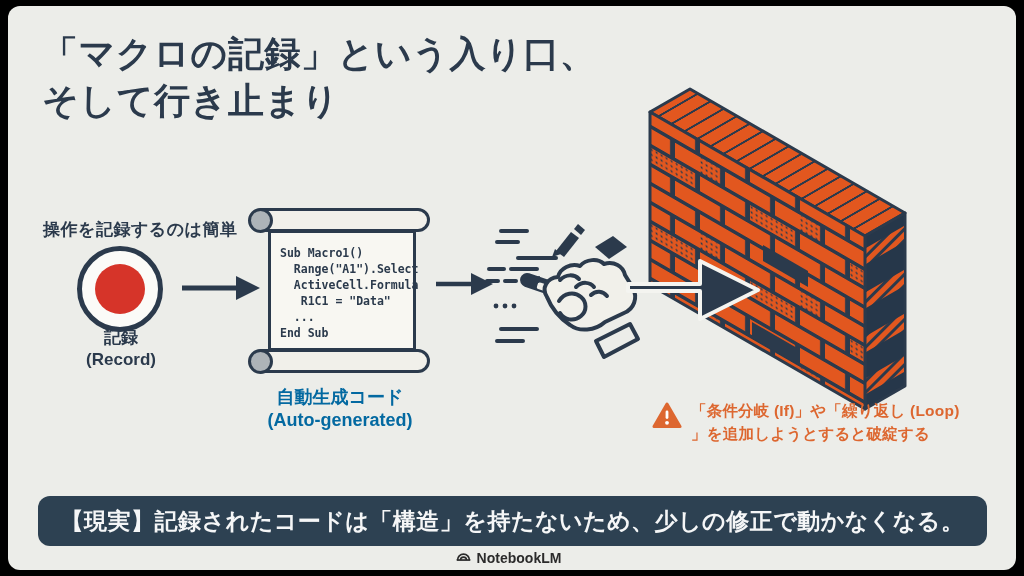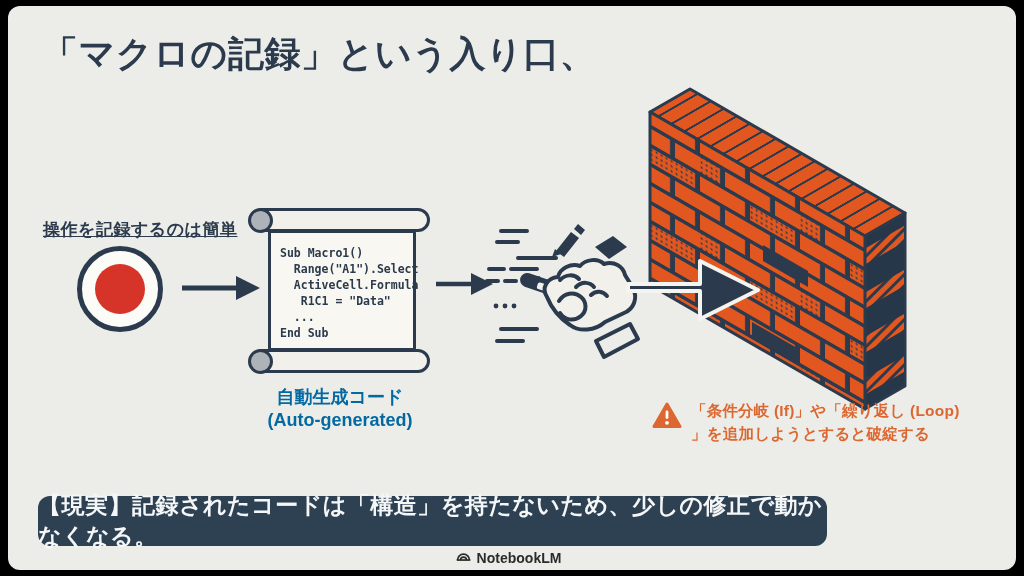--- a/index.html
+++ b/index.html
@@ -10,21 +10,21 @@
   .slide{
     position:absolute;left:8px;top:6px;width:1008px;height:564px;
     background:#ECEDE9;border-radius:12px;overflow:hidden;
   }
   .abs{position:absolute;}
   .title{
     left:34px;top:24px;width:920px;
     font-size:36px;font-weight:800;color:#2B3A4C;line-height:47px;letter-spacing:0.5px;
   }
   .record-caption{
-    left:35px;top:212px;font-size:17px;font-weight:700;color:#2B3A4C;letter-spacing:0.5px;text-decoration:underline;
+    left:35px;top:212px;font-size:17px;font-weight:700;color:#2B3A4C;letter-spacing:0.5px;
   }
   .record-button{
     left:69px;top:240px;width:76px;height:76px;border:5px solid #2B3A4C;border-radius:50%;
     background:#FBFBF8;display:flex;align-items:center;justify-content:center;
   }
   .record-dot{width:50px;height:50px;border-radius:50%;background:#D63429;}
   .record-label{
     left:43px;top:321px;width:140px;text-align:center;
     font-size:17px;font-weight:700;color:#2B3A4C;line-height:22px;
   }
@@ -51,21 +51,21 @@
     font-size:11.5px;line-height:16px;color:#2B3A4C;font-weight:700;
   }
   .code-line{white-space:pre;}
   .scroll-caption{
     left:230px;top:380px;width:204px;text-align:center;
     font-size:18px;font-weight:800;color:#0369a1;line-height:23px;
   }
   .warning{left:644px;top:394px;width:370px;display:flex;gap:9px;align-items:flex-start;}
   .warning-lines{font-size:15.5px;font-weight:700;color:#DD6730;line-height:22.5px;letter-spacing:0.2px;}
   .banner{
-    left:30px;top:490px;width:789px;height:50px;background:#2D4152;border-radius:12px;
+    left:30px;top:490px;width:949px;height:50px;background:#2D4152;border-radius:12px;
     color:#F5F6F7;font-size:23px;font-weight:700;letter-spacing:0.5px;
     display:flex;align-items:center;justify-content:center;
   }
   .watermark{
     left:0;top:543px;width:1000px;display:flex;justify-content:center;align-items:center;gap:5px;
     color:#2B2B2B;font-size:14px;font-weight:700;
   }
   .overlay{position:absolute;left:0;top:0;width:1008px;height:564px;pointer-events:none;}
 </style>
 </head>
@@ -148,25 +148,30 @@
       <path d="M560 280 c6 -6 14 -6 19 -1 M576 287 c6 -6 14 -5 18 0 M591 295 c5 -5 12 -4 16 1"></path>
       <path d="M559 301 c5 -8 15 -10 22 -4 c6 5 6 14 0 19 c-7 6 -17 4 -21 -3"></path>
       <path d="M596 341 l34 -17 8 15 -34 18 z"></path>
     </g>
 
     <path d="M628 284 L700 284 L700 261 L758 290 L700 319 L700 291 L628 291 Z" fill="#2B3A4C" stroke="#F4F4F0" stroke-width="4" stroke-linejoin="round"></path>
   </svg>
 
   <div class="abs title">
     <div>「マクロの記録」という入り口、</div>
+    <div>そして行き止まり</div>
   </div>
 
   <div class="abs record-caption">操作を記録するのは簡単</div>
   <div class="abs record-button">
     <div class="record-dot"></div>
+  </div>
+  <div class="abs record-label">
+    <div>記録</div>
+    <div>(Record)</div>
   </div>
 
   <div class="abs scroll">
     <div class="scroll-body">
       <div class="code">
         <div class="code-line">Sub Macro1()</div>
         <div class="code-line">  Range("A1").Select</div>
         <div class="code-line">  ActiveCell.Formula</div>
         <div class="code-line">   R1C1 = "Data"</div>
         <div class="code-line">  ...</div>

